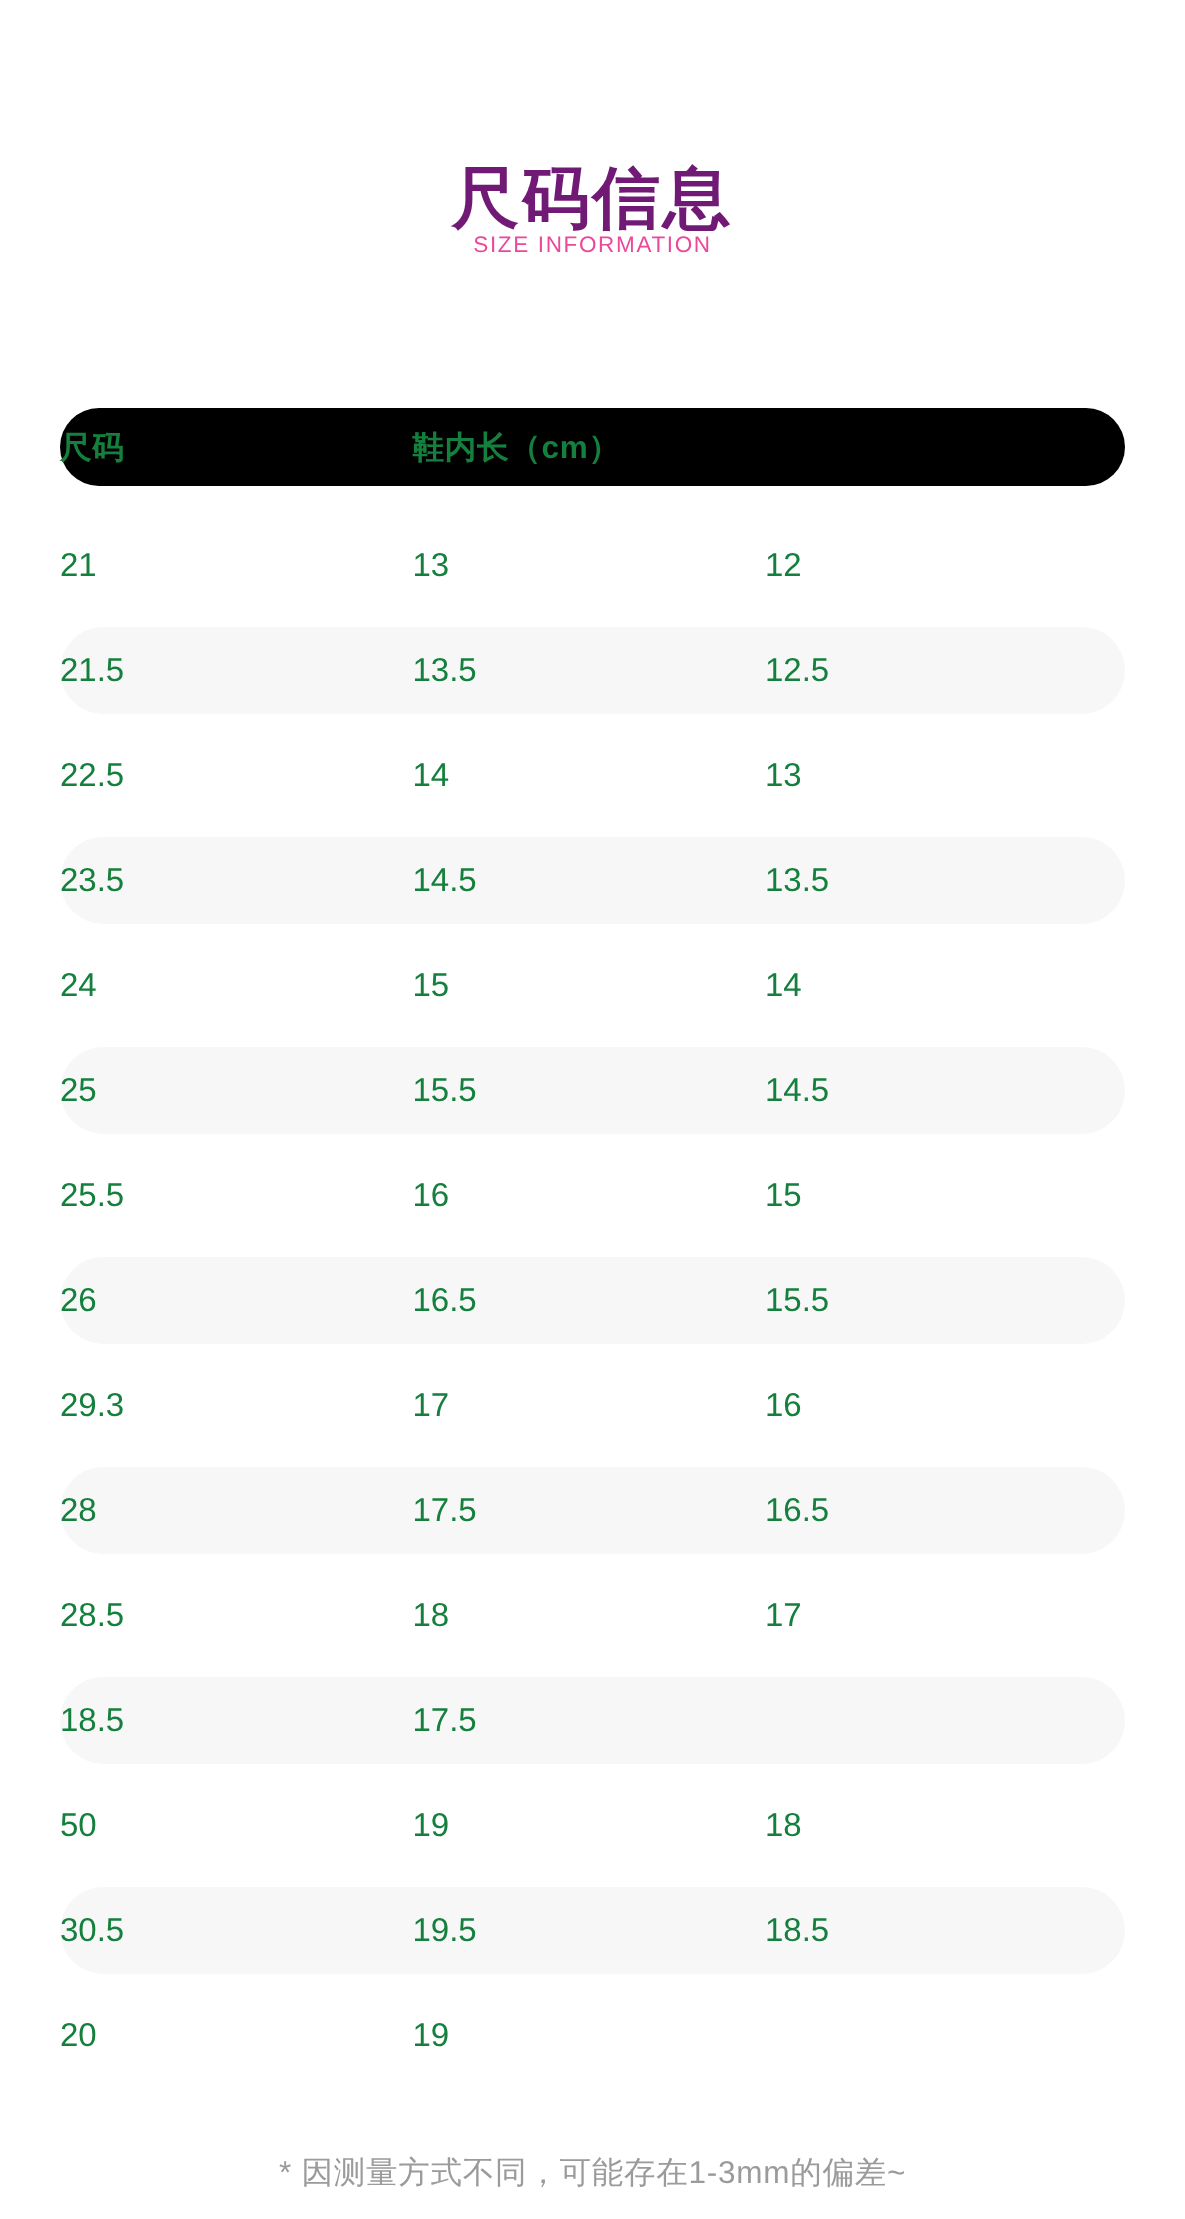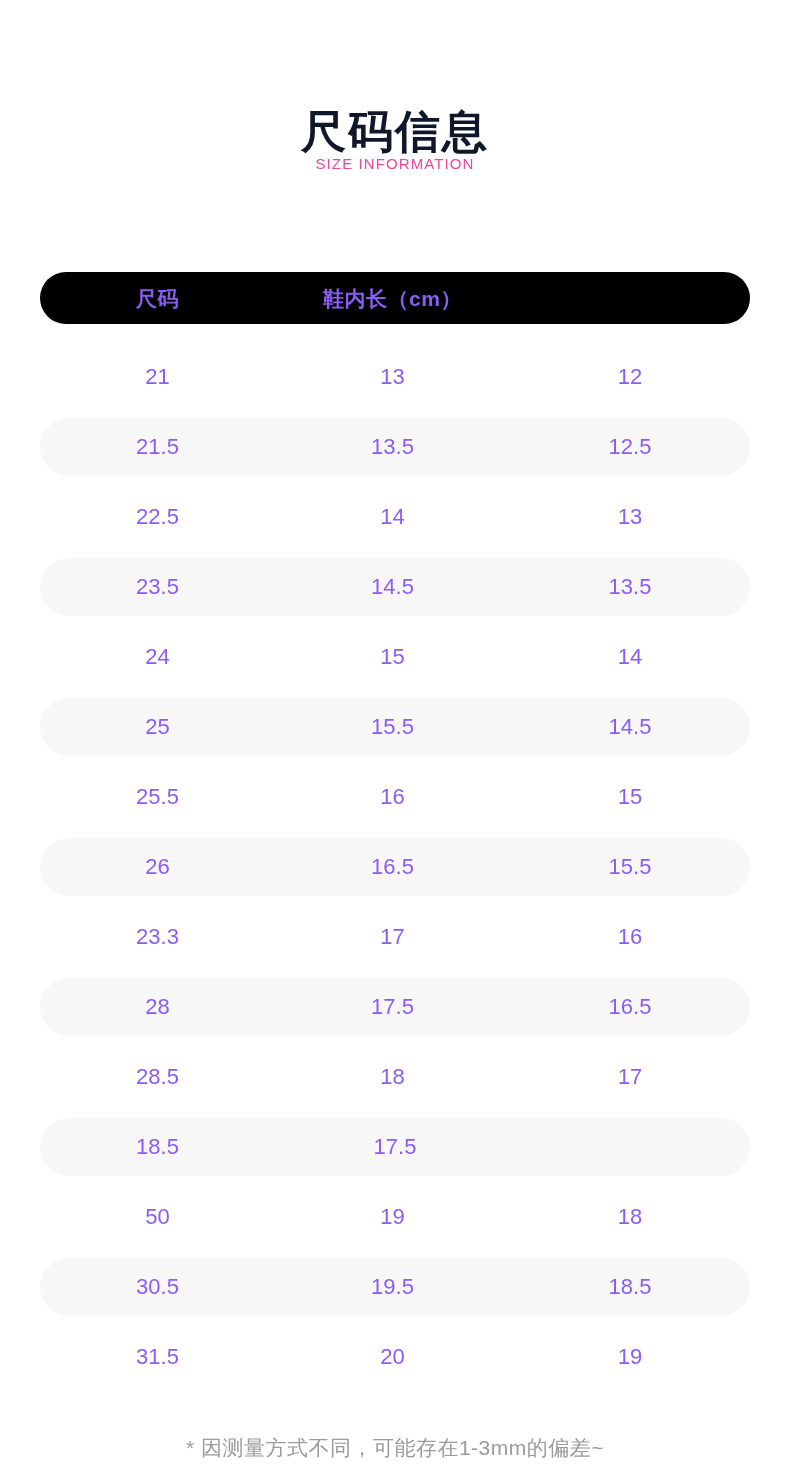--- a/index.html
+++ b/index.html
@@ -27,21 +27,21 @@
   .heading {
     width: 100%;
     text-align: center;
     padding-top: 108px;
   }
   .title {
     font-size: 45px;
     font-weight: bold;
     letter-spacing: 2px;
     line-height: 1.05;
-    color: #0f172a;
+    color: #701a75;
   }
   .subtitle {
     font-size: 15px;
     font-weight: normal;
     letter-spacing: 1.1px;
     color: #ec4899;
   }
 
   
   .table {
@@ -76,23 +76,23 @@
     border-radius: 29px;
     height: 70px;
   }
   .body-row.striped {
     background: #f7f7f7;
     height: 58px;
     margin: 6px 0;
   }
 
   .cell {
-    text-align: center;
+    text-align: left;
     font-size: 22px;
-    color: #8b5cf6;
+    color: #15803d;
     line-height: 1;
   }
   .col-size   { width: 235px; }
   .col-inner  { width: 235px; }
   .col-foot   { width: 240px; }
 
   .header-row .col-size  { width: 235px; }
   .header-row .col-inner { width: 235px; }
   .header-row .col-foot  { width: 240px; }
 
@@ -160,21 +160,21 @@
           <div class="cell col-size">25.5</div>
           <div class="cell col-inner">16</div>
           <div class="cell col-foot">15</div>
         </div>
         <div class="row body-row striped">
           <div class="cell col-size">26</div>
           <div class="cell col-inner">16.5</div>
           <div class="cell col-foot">15.5</div>
         </div>
         <div class="row body-row">
-          <div class="cell col-size">23.3</div>
+          <div class="cell col-size">29.3</div>
           <div class="cell col-inner">17</div>
           <div class="cell col-foot">16</div>
         </div>
         <div class="row body-row striped">
           <div class="cell col-size">28</div>
           <div class="cell col-inner">17.5</div>
           <div class="cell col-foot">16.5</div>
         </div>
         <div class="row body-row">
           <div class="cell col-size">28.5</div>
@@ -189,21 +189,20 @@
           <div class="cell col-size">50</div>
           <div class="cell col-inner">19</div>
           <div class="cell col-foot">18</div>
         </div>
         <div class="row body-row striped">
           <div class="cell col-size">30.5</div>
           <div class="cell col-inner">19.5</div>
           <div class="cell col-foot">18.5</div>
         </div>
         <div class="row body-row">
-          <div class="cell col-size">31.5</div>
           <div class="cell col-inner">20</div>
           <div class="cell col-foot">19</div>
         </div>
       </div>
 
   </div>
 
   <div class="footnote">* 因测量方式不同，可能存在1-3mm的偏差~</div>
 
 </div>

